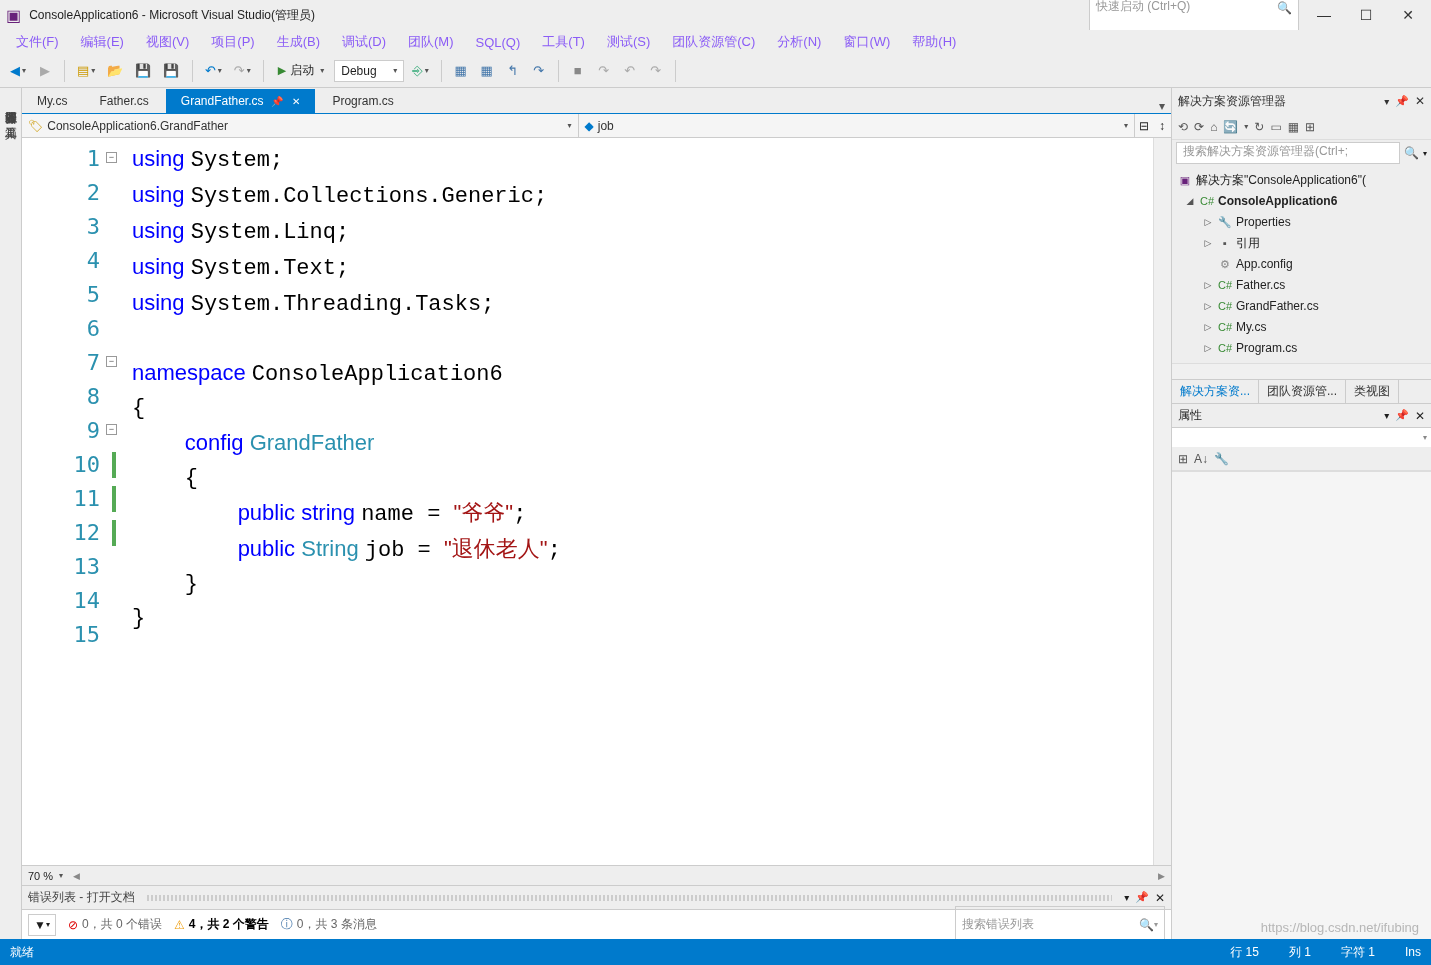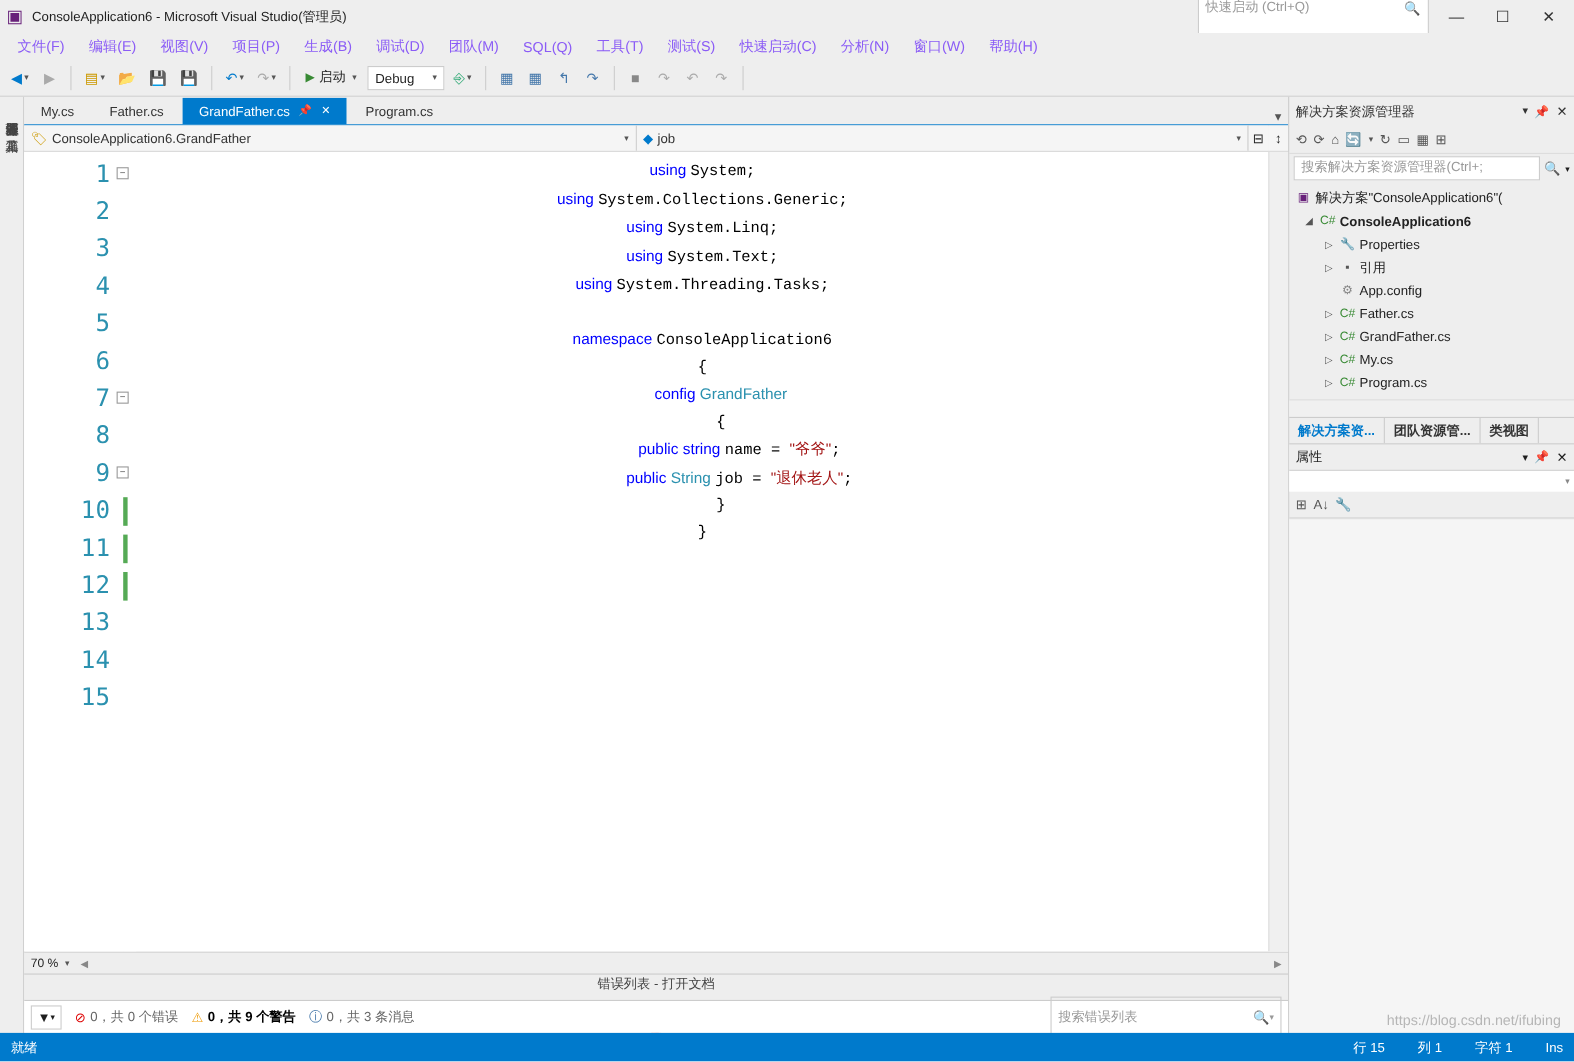--- a/index.html
+++ b/index.html
@@ -39,30 +39,30 @@
 .navdd { flex:1; border-right:1px solid #ccc; background:#f5f5f5; display:flex; align-items:center; padding:0 6px; color:#333; font-size:12px; position:relative;}
 .navdd .ddarr { margin-left:auto; font-size:8px; color:#555;}
 .navaux { width:18px; display:flex; align-items:center; justify-content:center; background:#f5f5f5;}
 
 .editor { flex:1; display:flex; background:#fff; overflow:hidden; position:relative;}
 .gutter { width:90px; text-align:right; padding-right:12px; padding-top:4px; color:#2b91af; font-size:22px; line-height:34px; font-family:Consolas,monospace; background:#fff;}
 .margin { width:12px; background:#fff; padding-top:4px;}
 .margin .line { height:34px; position:relative;}
 .margin .mark { position:absolute; left:0; top:4px; width:4px; height:26px; background:#5a5;}
 .margin .collapse { position:absolute; left:-6px; top:10px; width:11px; height:11px; border:1px solid #999; background:#fff; font-size:9px; line-height:9px; text-align:center; color:#555;}
-.code { flex:1; padding:4px 8px; font-size:14px; line-height:24px; font-family:Consolas,'Courier New',monospace; white-space:pre; color:#000;text-align:center;}
+.code { flex:1; padding:4px 8px; font-size:22px; line-height:34px; font-family:Consolas,'Courier New',monospace; white-space:pre; color:#000;}
 .kw { color:#0000ff;}
 .type { color:#2b91af;}
 .str { color:#a31515;}
 .editscroll { width:18px; background:#f0f0f0; border-left:1px solid #ddd;}
 
 .edbottom { height:20px; border-top:1px solid #ccc; display:flex; align-items:center; background:#eee; padding:0 6px; gap:6px;}
 .zoom { font-size:11px;}
 
-.errorbar { height:24px; background:#eee; border-top:1px solid #ccc; display:flex; align-items:center; padding:0 6px; gap:6px;flex-direction:column;}
+.errorbar { height:24px; background:#eee; border-top:1px solid #ccc; display:flex; align-items:center; padding:0 6px; gap:6px;}
 .errtitle { font-size:12px; color:#444;}
 .errhandle { flex:1; height:6px; background:repeating-linear-gradient(90deg,#ccc 0 2px,transparent 2px 4px); margin:0 6px;}
 .errorfilter { height:30px; background:#fff; border-top:1px solid #ccc; display:flex; align-items:center; padding:0 6px; gap:12px;}
 .eff { display:flex; align-items:center; gap:4px; font-size:12px; color:#666;}
 .eff b { font-weight:bold; color:#000;}
 .filtbtn { width:28px; height:22px; border:1px solid #ccc; display:flex; align-items:center; justify-content:center;}
 .esearch { margin-left:auto; width:210px; height:38px; border:1px solid #ccc; display:flex; align-items:center; padding:0 6px; color:#999;}
 
 .right { width:260px; display:flex; flex-direction:column; background:#eee; border-left:1px solid #ccc;}
 .panelhdr { height:26px; display:flex; align-items:center; padding:0 6px; font-size:12px; color:#333;}
@@ -70,21 +70,21 @@
 .paneltb { height:26px; display:flex; align-items:center; gap:6px; padding:0 6px; border-bottom:1px solid #ddd; color:#555;}
 .panelsearch { height:26px; display:flex; align-items:center; padding:0 4px; }
 .panelsearch .sinput { flex:1; height:22px; border:1px solid #ccc; background:#fff; padding:0 6px; color:#999; font-size:12px;}
 .tree { flex:0 0 auto; padding:4px 2px; font-size:12px; line-height:21px; color:#222;}
 .tnode { display:flex; align-items:center; gap:4px; padding-left:4px;}
 .tw { display:inline-block; width:12px; text-align:center; color:#555; font-size:9px;}
 .ticon { width:14px; text-align:center; font-size:11px;}
 .bold { font-weight:bold;}
 .scrollh { height:16px; background:#f0f0f0; border-top:1px solid #ddd;}
 .righttabs { height:24px; display:flex; border-top:1px solid #ccc;}
-.righttabs .rt { padding:3px 8px; font-size:12px; color:#333; border-right:1px solid #ccc;font-weight:bold;}
+.righttabs .rt { padding:3px 8px; font-size:12px; color:#333; border-right:1px solid #ccc;}
 .righttabs .rt.active { color:#007acc;}
 .propshdr { height:24px; display:flex; align-items:center; padding:0 6px; font-size:12px; background:#eee; border-top:1px solid #ccc;}
 .propsbody { flex:1; background:#f5f5f5; border-top:1px solid #ddd;}
 .propstb { height:24px; display:flex; align-items:center; gap:6px; padding:0 6px; color:#555; border-bottom:1px solid #ddd;}
 
 .status { height:26px; background:#007acc; color:#fff; display:flex; align-items:center; padding:0 10px; font-size:12px; gap:30px;}
 .status .sspacer { flex:1;}
 .watermark { position:absolute; right:12px; bottom:30px; color:rgba(120,120,120,.5); font-size:13px; pointer-events:none;}
 </style>
 </head>
@@ -107,21 +107,21 @@
     <div class="mitem">文件(F)</div>
     <div class="mitem">编辑(E)</div>
     <div class="mitem">视图(V)</div>
     <div class="mitem">项目(P)</div>
     <div class="mitem">生成(B)</div>
     <div class="mitem">调试(D)</div>
     <div class="mitem">团队(M)</div>
     <div class="mitem">SQL(Q)</div>
     <div class="mitem">工具(T)</div>
     <div class="mitem">测试(S)</div>
-    <div class="mitem">快速启动(C)</div>
+    <div class="mitem">团队资源管(C)</div>
     <div class="mitem">分析(N)</div>
     <div class="mitem">窗口(W)</div>
     <div class="mitem">帮助(H)</div>
   </div>
 
 <div class="toolbar">
   <div class="tbtn" style="color:#007acc">◀<span class="tdd">▾</span></div>
   <div class="tbtn" style="color:#aaa">▶</div>
   <div class="tsep"></div>
   <div class="tbtn" style="color:#c90">▤<span class="tdd">▾</span></div>
@@ -251,21 +251,21 @@
       <span>✕</span>
     </div>
     <div class="errorfilter">
       <div class="filtbtn">▼<span style="font-size:8px">▾</span></div>
       <div class="eff">
           <span style="color:#d00">⊘</span>
           <span>0，共 0 个错误</span>
         </div>
       <div class="eff">
           <span style="color:#e90">⚠</span>
-          <b>0，共 9 个警告</b>
+          <b>4，共 2 个警告</b>
         </div>
       <div class="eff">
           <span style="color:#47a">ⓘ</span>
           <span>0，共 3 条消息</span>
         </div>
       <div class="esearch">
         <span>搜索错误列表</span>
         <span style="margin-left:auto">🔍</span>
           <span style="font-size:8px">▾</span>
       </div>

